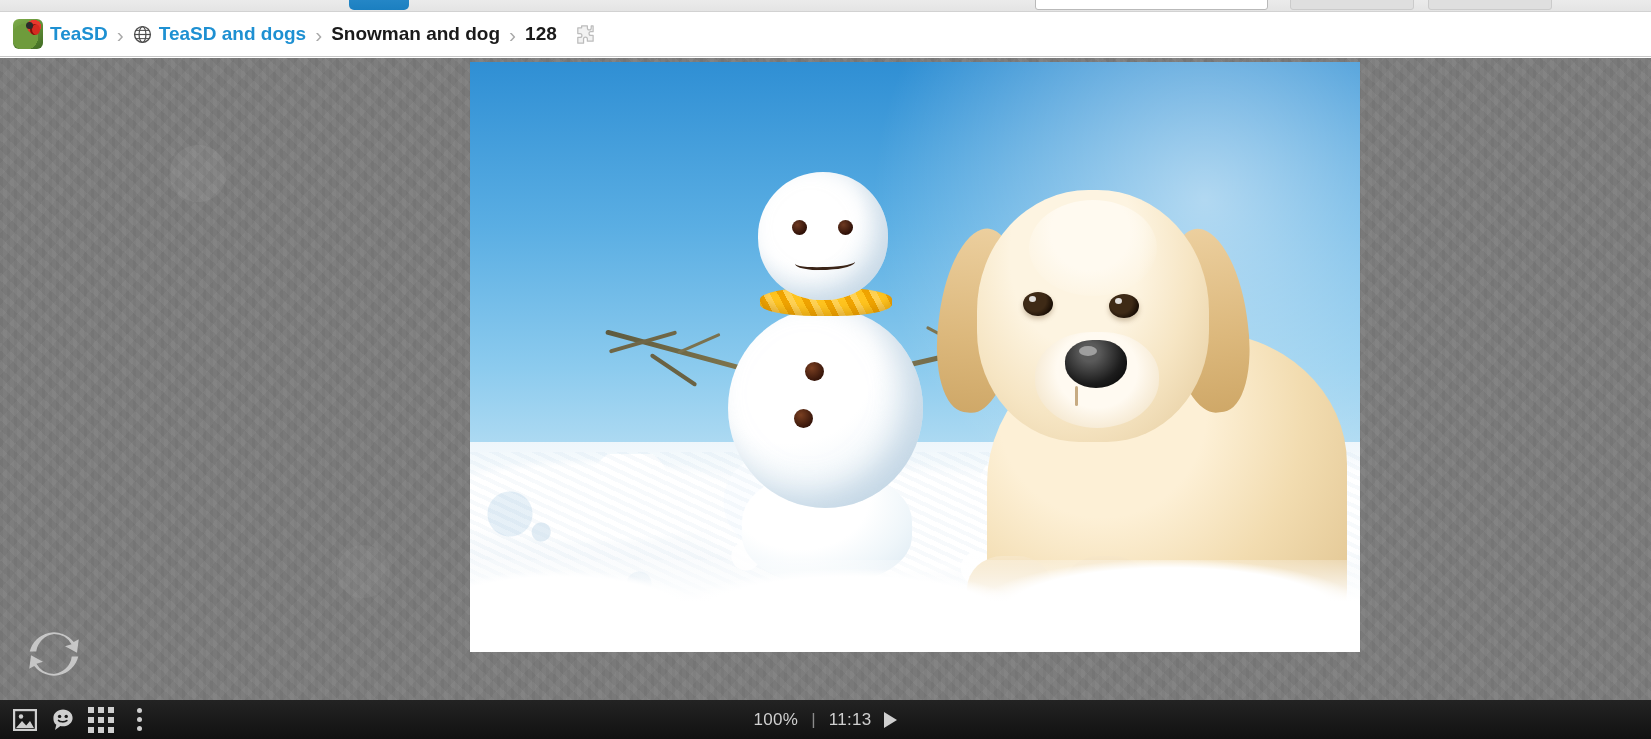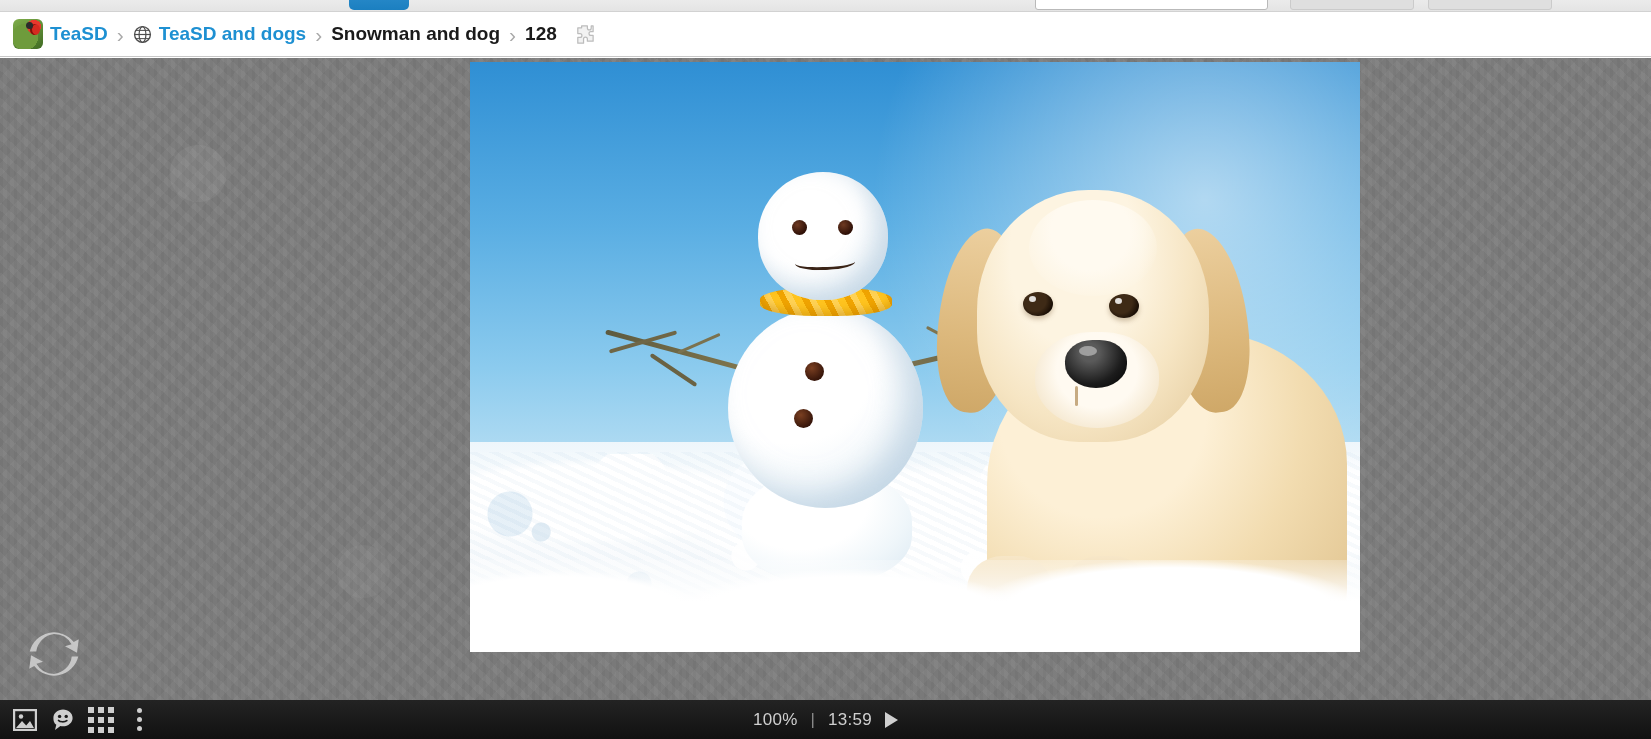--- a/index.html
+++ b/index.html
@@ -490,18 +490,18 @@
             <i></i>
             <i></i>
             <i></i>
           </span>
       </div>
     </div>
 
     <div class="sb-center">
       <span class="sb-text">100%</span>
       <span class="sb-divider">|</span>
-      <span class="sb-text">13:59</span>
+      <span class="sb-text">11:13</span>
       <span class="play-tri"></span>
     </div>
   </div>
 
 </div>
 
 </body></html>

